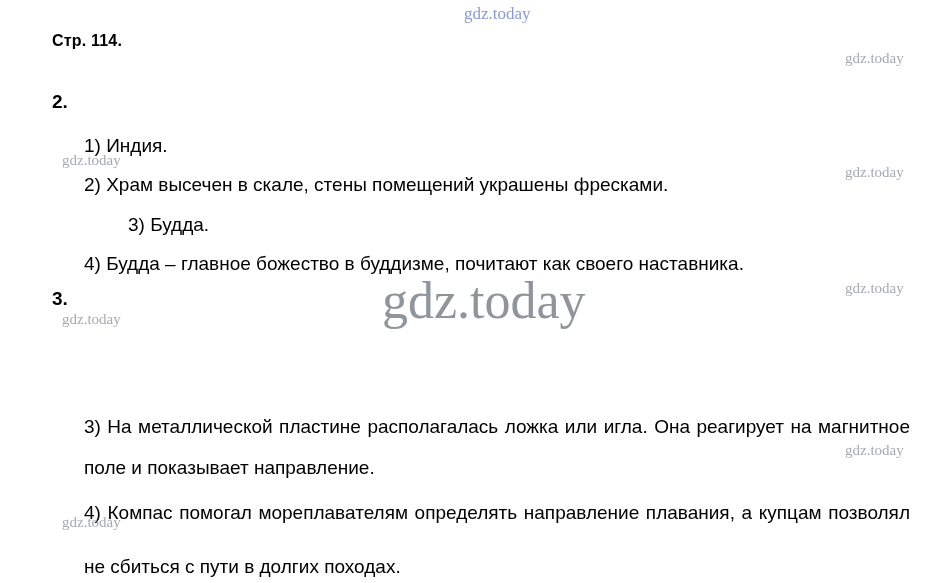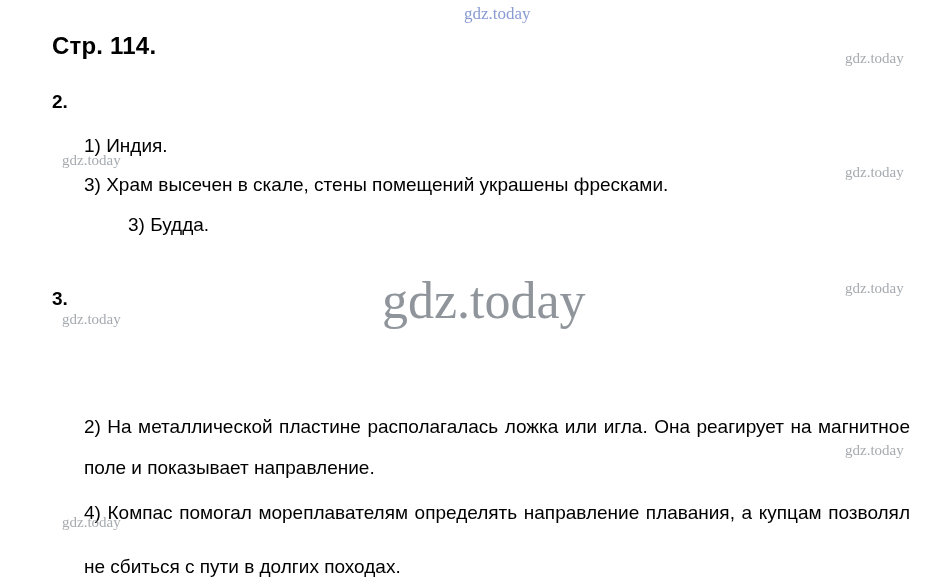--- a/index.html
+++ b/index.html
@@ -40,21 +40,21 @@
     color: #8f959b;
     font-family: "Liberation Serif", serif;
     letter-spacing: 0px;
   }
 
   
   .page-head {
     position: absolute;
     left: 12px;
     top: 32px;
-    font-size: 24px;
+    font-size: 16px;
     font-weight: bold;
     letter-spacing: 0.2px;
   }
   .task-num {
     position: absolute;
     left: 12px;
     font-size: 19px;
     font-weight: bold;
   }
   .para {
@@ -79,38 +79,39 @@
   <div class="page-head">Стр. 114.</div>
 
   <div class="wm wm-small" style="left:805px; top:50px;">gdz.today</div>
 
   <div class="task-num" style="top:91px;">2.</div>
 
   <div class="para" style="left:44px; top:131px; width:400px;">1) Индия.</div>
 
   <div class="wm wm-small" style="left:22px; top:152px;">gdz.today</div>
 
-  <div class="para nowrap" style="left:44px; top:170px; width:780px;">3) Храм высечен в скале, стены помещений украшены фресками.</div>
+  <div class="para nowrap" style="left:44px; top:170px; width:780px;">2) Храм высечен в скале, стены помещений украшены фресками.</div>
 
   <div class="wm wm-small" style="left:805px; top:164px;">gdz.today</div>
 
   <div class="para" style="left:44px; top:210px; width:400px;margin-left:44px;">3) Будда.</div>
 
+  <div class="para nowrap" style="left:44px; top:249px; width:860px;">4) Будда – главное божество в буддизме, почитают как своего наставника.</div>
 
   <div class="task-num" style="top:288px;">3.</div>
 
   <div class="wm wm-center" style="left:342px; top:271px;">gdz.today</div>
 
   <div class="wm wm-small" style="left:805px; top:280px;">gdz.today</div>
 
   <div class="wm wm-small" style="left:22px; top:311px;">gdz.today</div>
 
 
 
-  <div class="para justify" style="left:44px; top:406px; width:866px; line-height:41px;">2) На металлической пластине располагалась ложка или игла. Она реагирует на магнитное поле и показывает направление.</div>
+  <div class="para justify" style="left:44px; top:406px; width:866px; line-height:41px;">3) На металлической пластине располагалась ложка или игла. Она реагирует на магнитное поле и показывает направление.</div>
 
   <div class="wm wm-small" style="left:805px; top:442px;">gdz.today</div>
 
   <div class="para justify" style="left:44px; top:486px; width:866px; line-height:54px;">4) Компас помогал мореплавателям определять направление плавания, а купцам позволял не сбиться с пути в долгих походах.</div>
 
   <div class="wm wm-small" style="left:22px; top:514px;">gdz.today</div>
 
 </div>
 
 </body></html>

